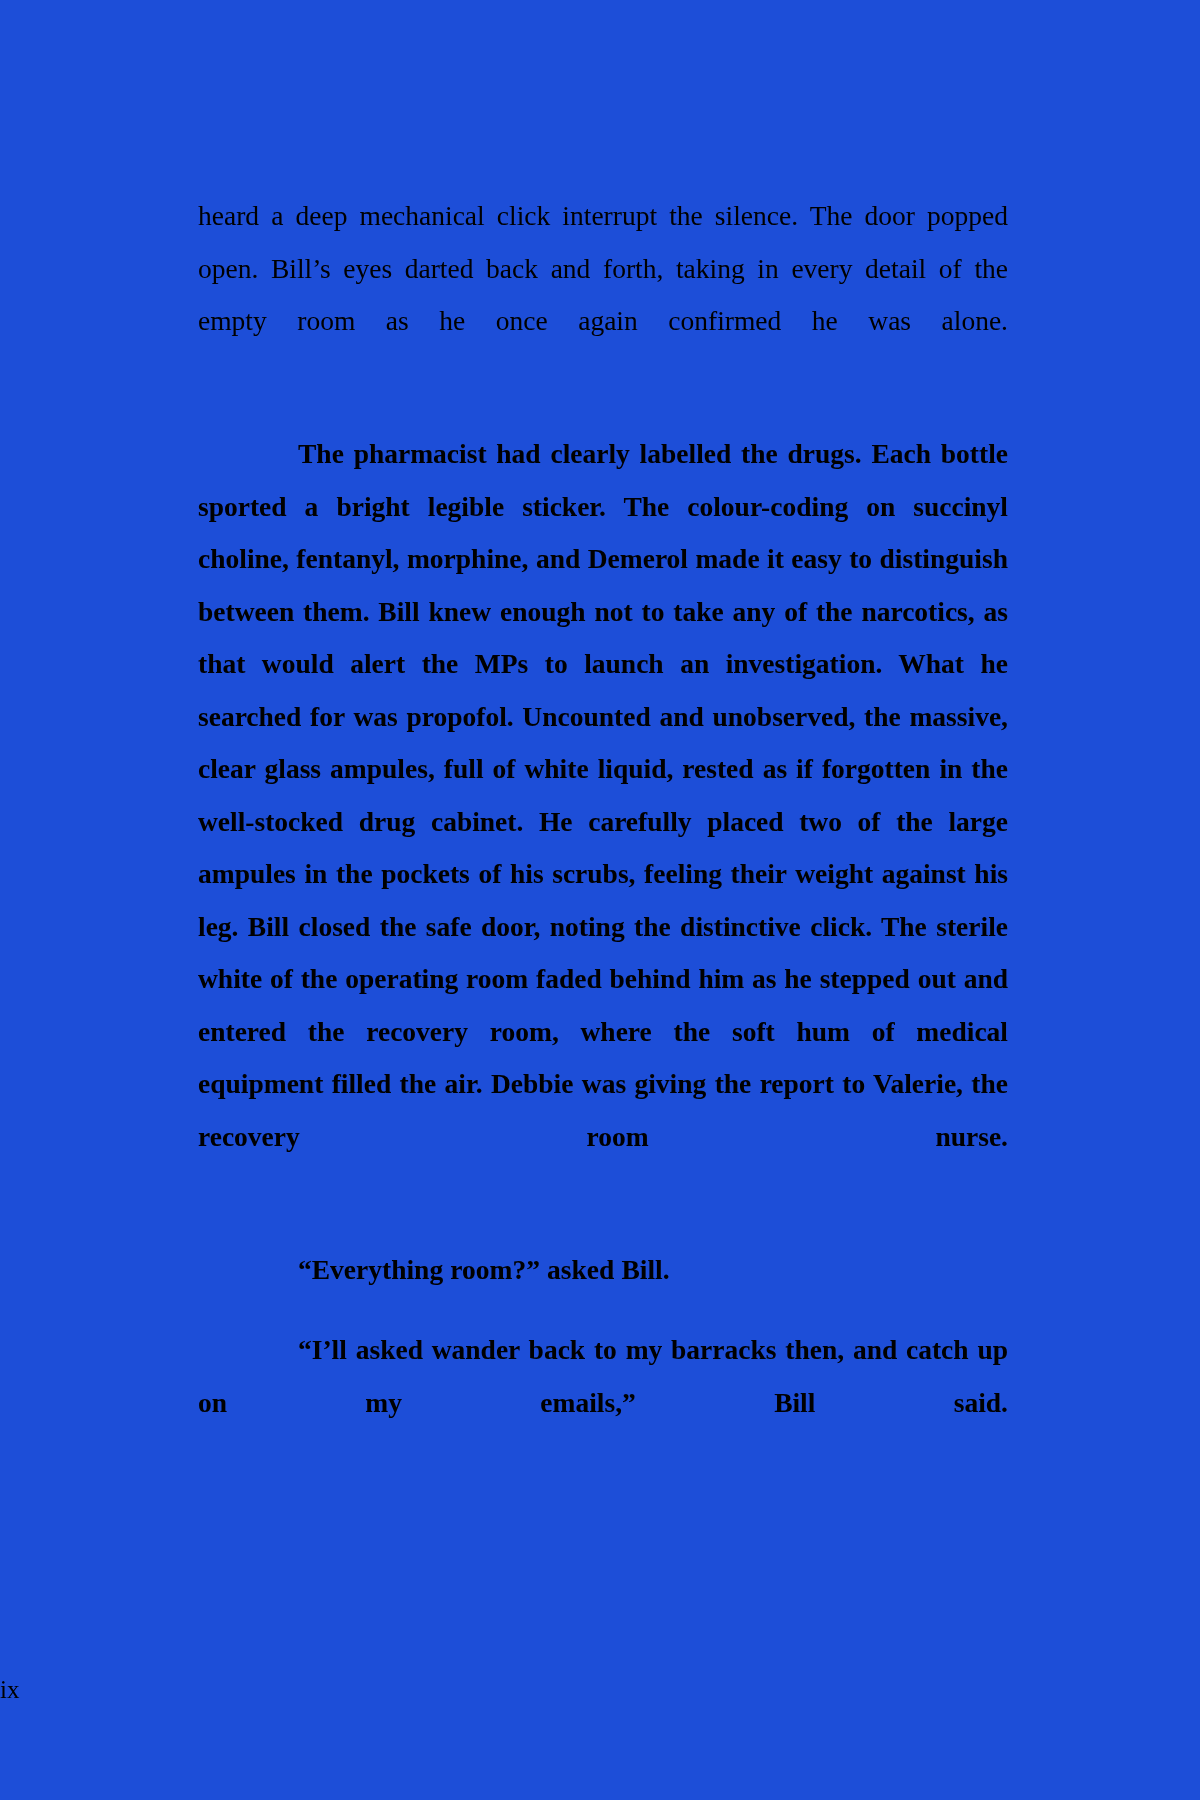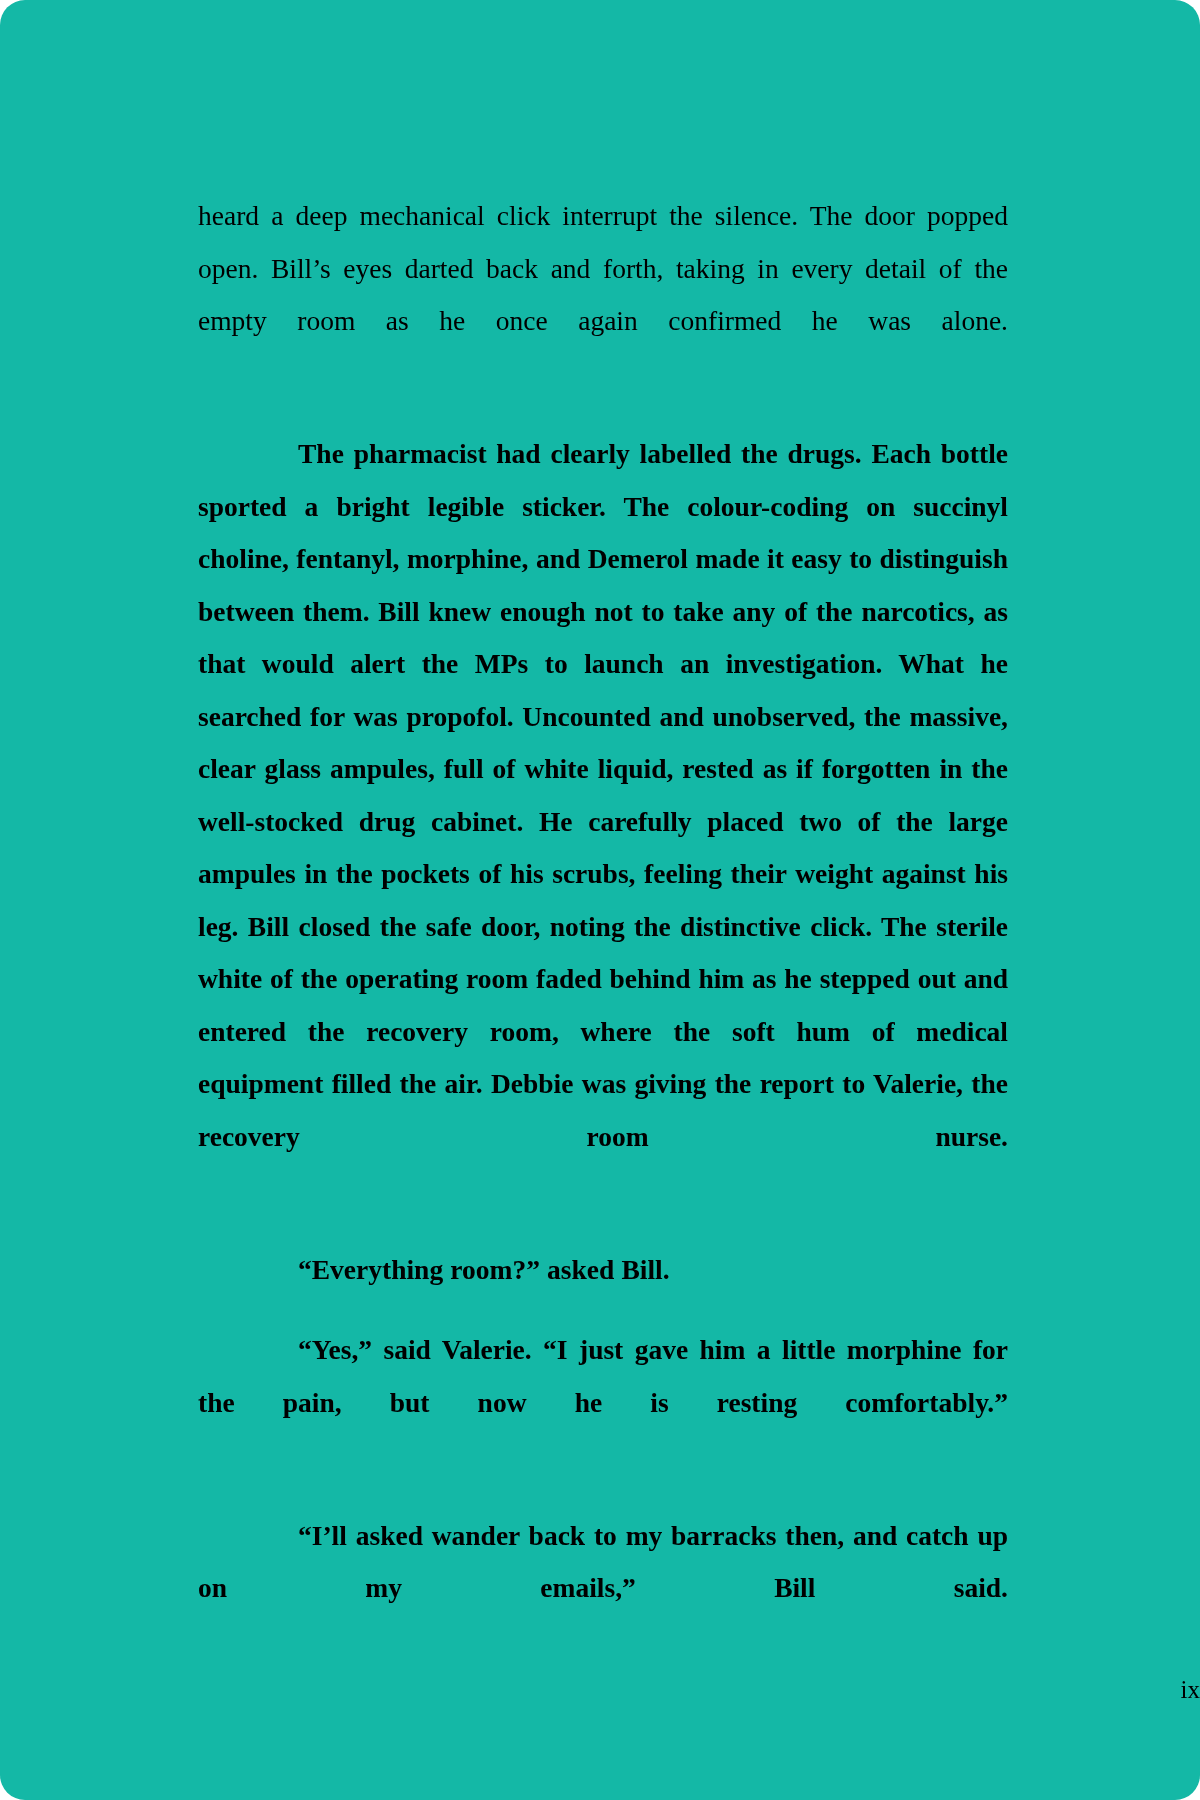--- a/index.html
+++ b/index.html
@@ -16,22 +16,21 @@
     color: #000000;
     overflow: hidden;
   }
 
   .page {
     position: absolute;
     left: 0;
     top: 0;
     width: 1200px;
     height: 1800px;
-    background: #14b8a6;
-    border-radius: 25px;
+    background: #1d4ed8;
   }
 
   
   .textblock {
     position: absolute;
     left: 198px;
     top: 190px;
     width: 810px;
   }
 
@@ -64,40 +63,39 @@
   }
   p.para.noafter::after {
     content: none;
   }
 
   .folio {
     position: absolute;
     left: 0;
     top: 1675px;
     width: 1200px;
-    text-align: right;
+    text-align: left;
     font-size: 25px;
     line-height: 30px;
     font-family: "Liberation Serif", "DejaVu Serif", serif;
   }
 </style>
 </head>
 <body>
 
 <div class="page">
 
   <div class="textblock">
 
     <p class="para" id="p1">heard a deep mechanical click interrupt the silence. The door popped open. Bill’s eyes darted back and forth, taking in every detail of the empty room as he once again confirmed he was alone.</p>
 
     <p class="para indented gap" id="p2">The pharmacist had clearly labelled the drugs. Each bottle sported a bright legible sticker. The colour-coding on succinyl choline, fentanyl, morphine, and Demerol made it easy to distinguish between them. Bill knew enough not to take any of the narcotics, as that would alert the MPs to launch an investigation. What he searched for was propofol. Uncounted and unobserved, the massive, clear glass ampules, full of white liquid, rested as if forgotten in the well-stocked drug cabinet. He carefully placed two of the large ampules in the pockets of his scrubs, feeling their weight against his leg. Bill closed the safe door, noting the distinctive click. The sterile white of the operating room faded behind him as he stepped out and entered the recovery room, where the soft hum of medical equipment filled the air. Debbie was giving the report to Valerie, the recovery room nurse.</p>
 
     <p class="para indented gap noafter" id="p3">“Everything room?” asked Bill.</p>
 
-    <p class="para indented gap" id="p4">“Yes,” said Valerie. “I just gave him a little morphine for the pain, but now he is resting comfortably.”</p>
 
     <p class="para indented gap" id="p5">“I’ll asked wander back to my barracks then, and catch up on my emails,” Bill said.</p>
 
   </div>
 
   <div class="folio">ix</div>
 
 </div>
 
 </body></html>

